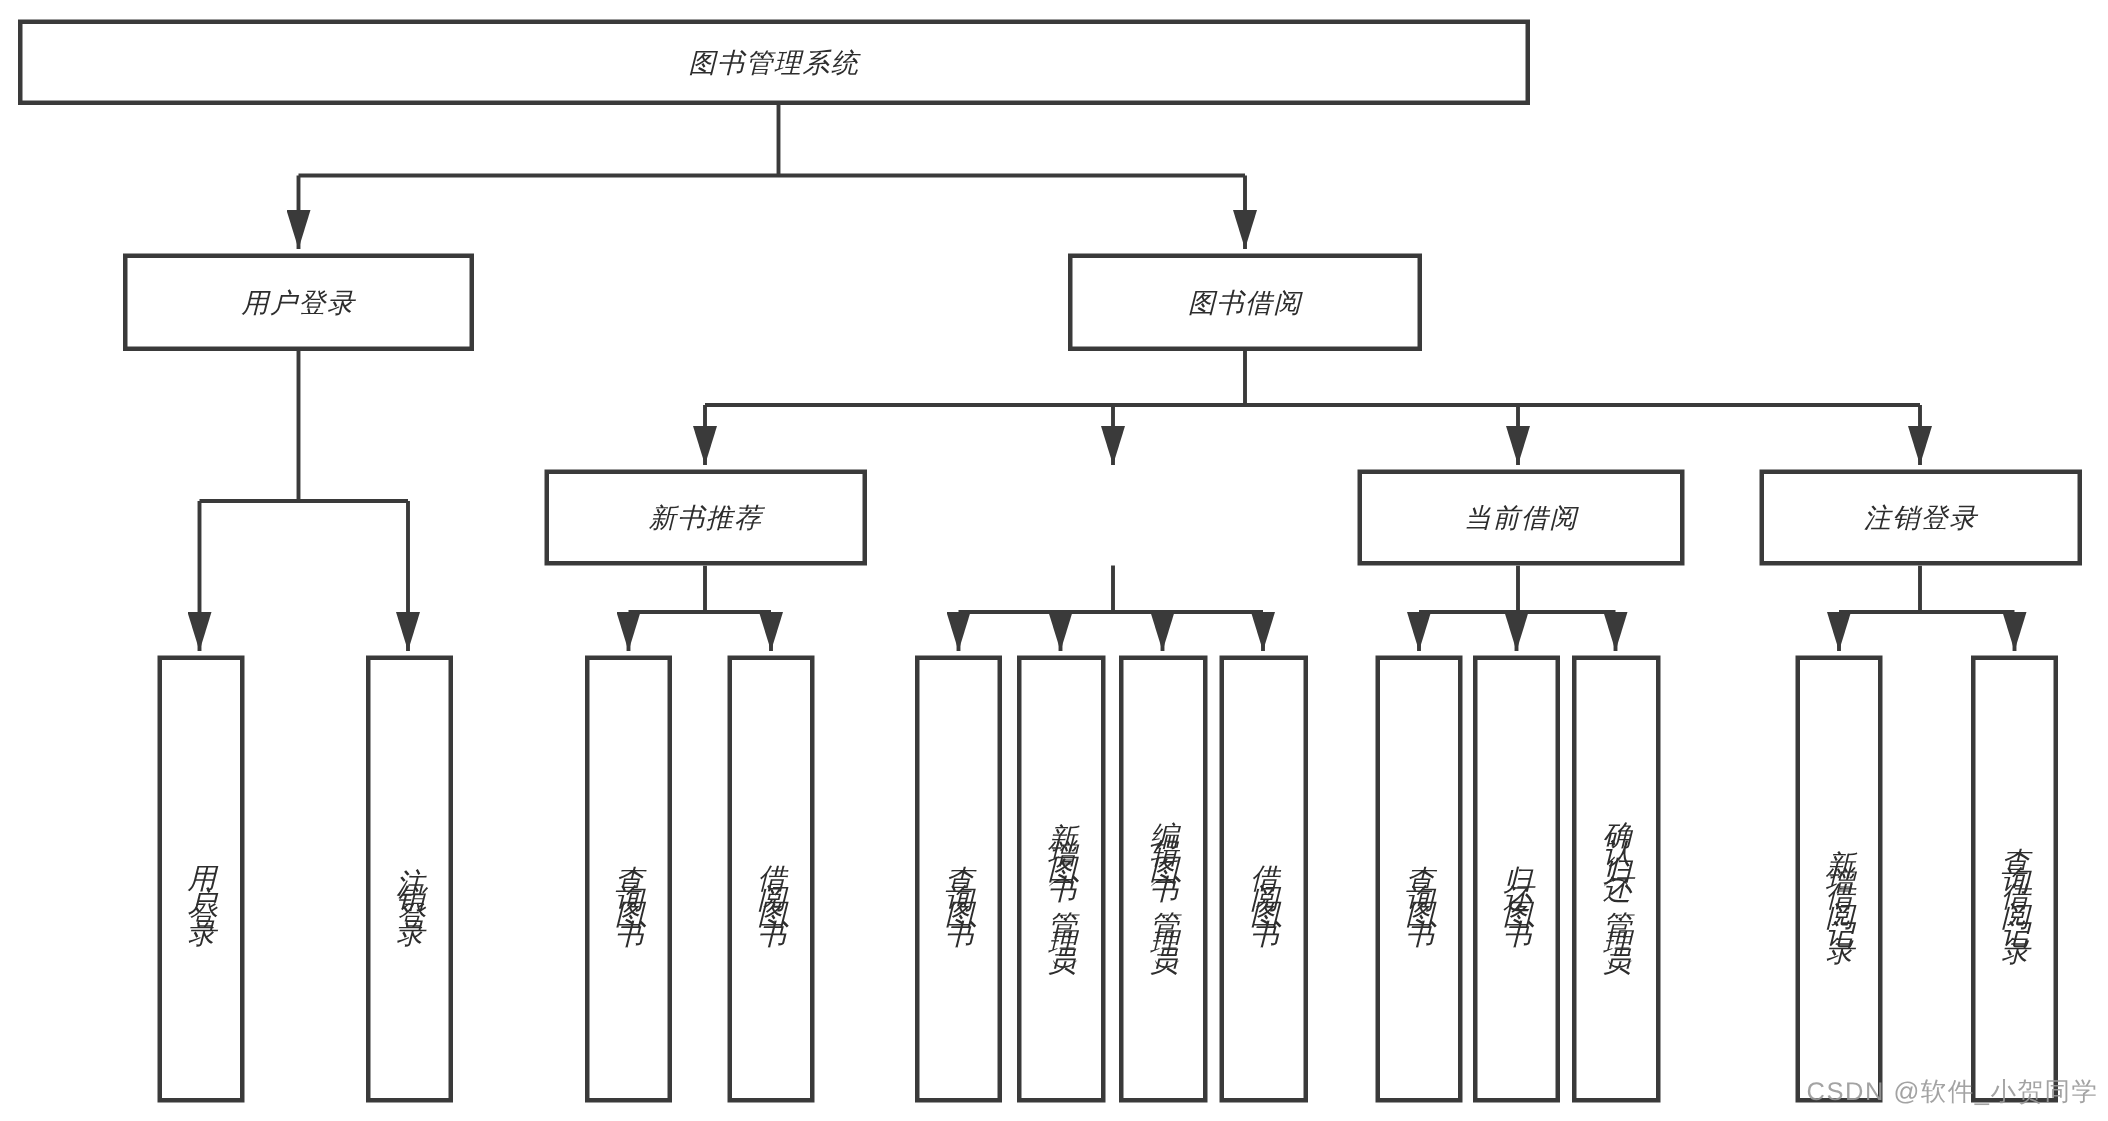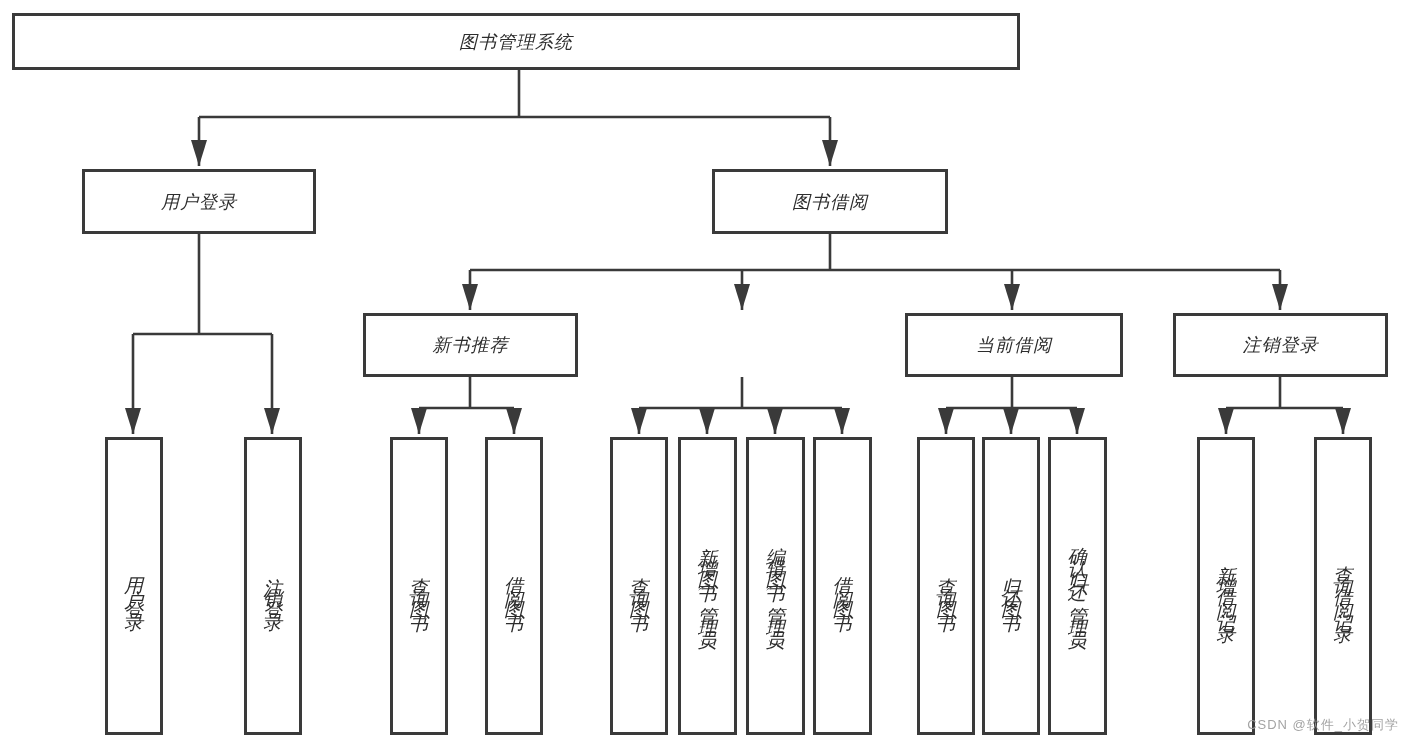--- a/index.html
+++ b/index.html
@@ -37,21 +37,21 @@
     text-orientation:mixed;
     font-size:19px;
     letter-spacing:12px;
     line-height:1;
     white-space:normal;
     padding:6px 0;
   }
   .watermark{
     position:absolute;
     right:6px;top:716px;
-    font-size:13px;
+    font-size:17px;
     color:var(--wm);
     letter-spacing:1px;
     opacity:.9;
     white-space:nowrap;
   }
 </style>
 </head>
 <body>
 
 <div class="canvas">

